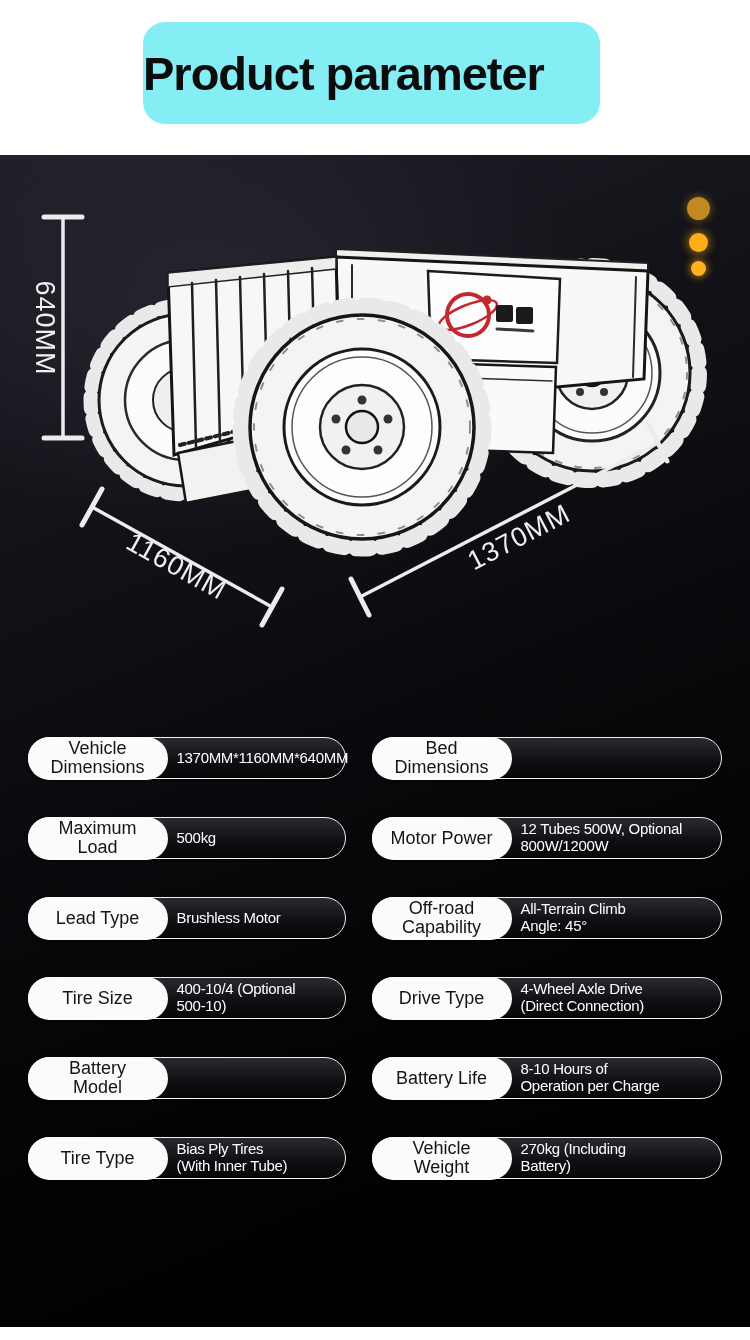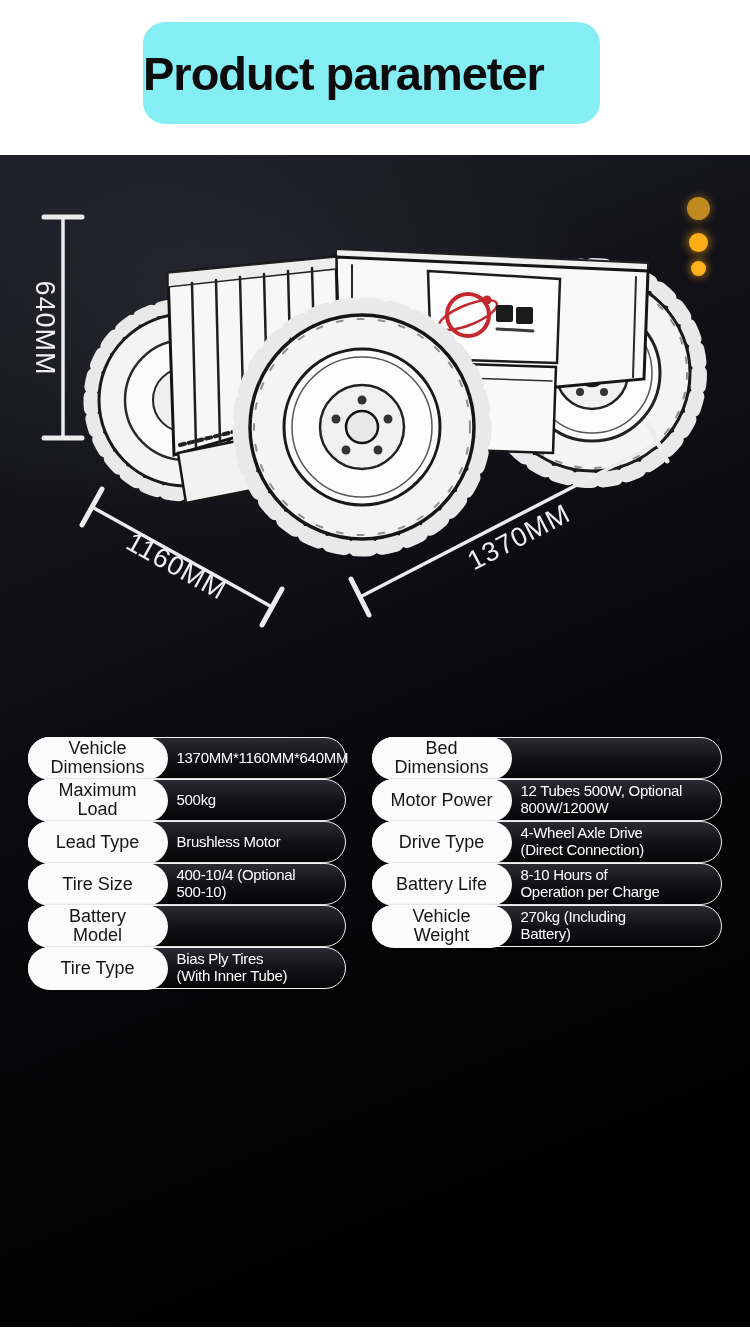--- a/index.html
+++ b/index.html
@@ -25,21 +25,21 @@
       linear-gradient(158deg,#20202a 0%,#121218 26%,#0a0a0e 48%,#040405 68%,#000 88%);
   }
   .hero-svg{position:absolute;left:0;top:0;}
   .dim-text{fill:#f0f0f0;font-size:27px;letter-spacing:1px;font-family:"Liberation Sans",sans-serif;}
   
   .dot{position:absolute;border-radius:50%;}
   .dot1{left:687px;top:42px;width:23px;height:23px;box-shadow:0 0 7px 2px rgba(210,150,30,.35);}
   .dot2{left:689px;top:78px;width:19px;height:19px;box-shadow:0 0 8px 2px rgba(255,170,20,.5);}
   .dot3{left:691px;top:106px;width:15px;height:15px;box-shadow:0 0 7px 2px rgba(255,170,20,.5);}
   
-  .spec-col{position:absolute;top:582px;display:flex;flex-direction:column;}
+  .spec-col{position:absolute;top:582px;display:flex;flex-direction:column;gap:38px;}
   .col-left{left:28px;width:318px;}
   .col-right{left:372px;width:350px;}
   .spec-row{
     box-sizing:border-box;height:42px;flex:0 0 42px;
     border:1.5px solid #f1f1f1;border-radius:22px;
     background:linear-gradient(180deg,#2a2a30 0%,#101014 55%,#060608 100%);
     display:flex;align-items:stretch;
     box-shadow:0 1px 3px rgba(0,0,0,.6);
   }
   .spec-label{
@@ -199,20 +199,26 @@
     <div class="spec-label">Bed
 Dimensions</div>
   </div>
 
   <div class="spec-row">
     <div class="spec-label">Motor Power</div>
     <div class="spec-value">12 Tubes 500W, Optional
 800W/1200W</div>
   </div>
 
+  <div class="spec-row">
+    <div class="spec-label">Off-road
+Capability</div>
+    <div class="spec-value">All-Terrain Climb
+Angle: 45°</div>
+  </div>
 
   <div class="spec-row">
     <div class="spec-label">Drive Type</div>
     <div class="spec-value">4-Wheel Axle Drive
 (Direct Connection)</div>
   </div>
 
   <div class="spec-row">
     <div class="spec-label">Battery Life</div>
     <div class="spec-value">8-10 Hours of

